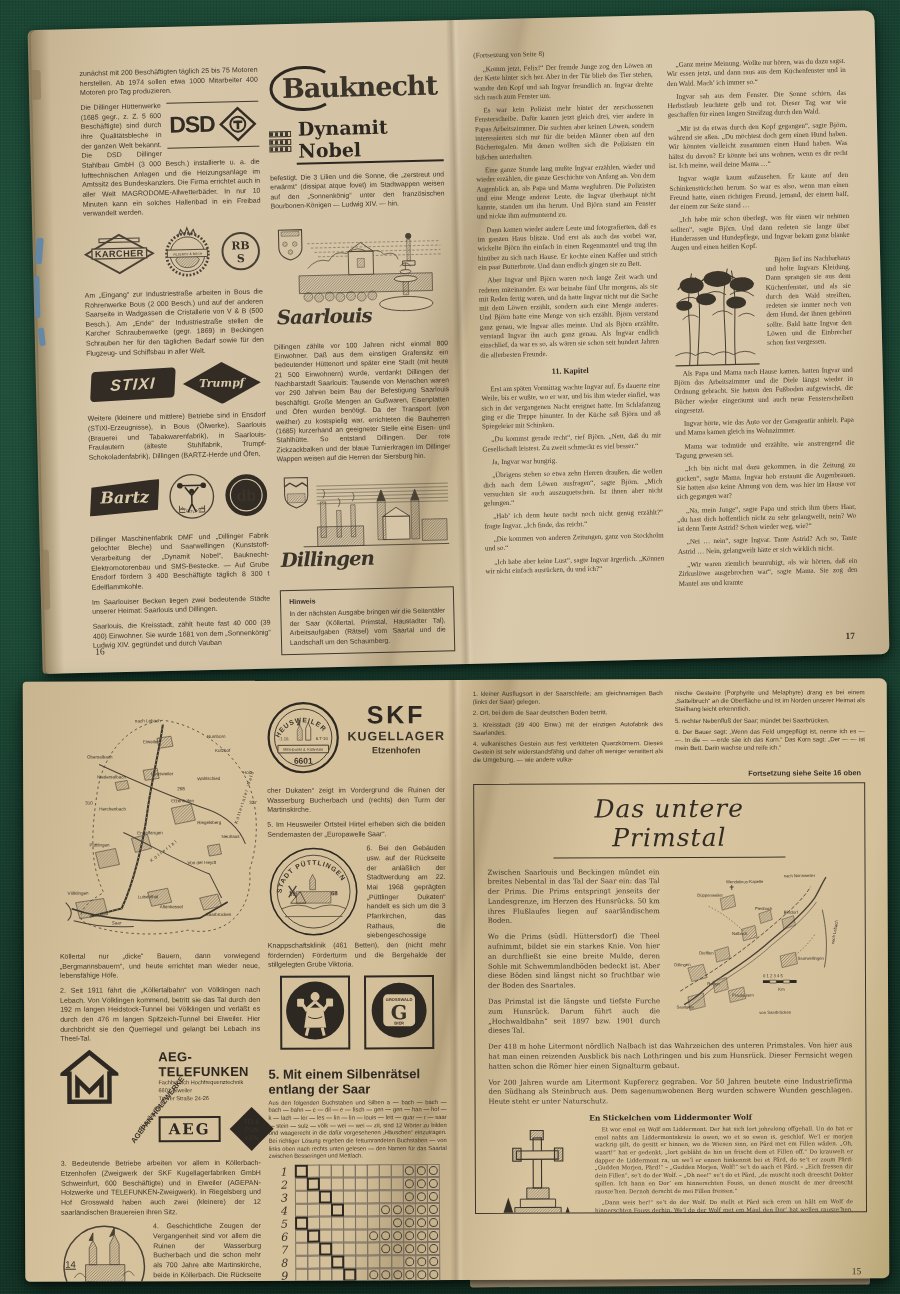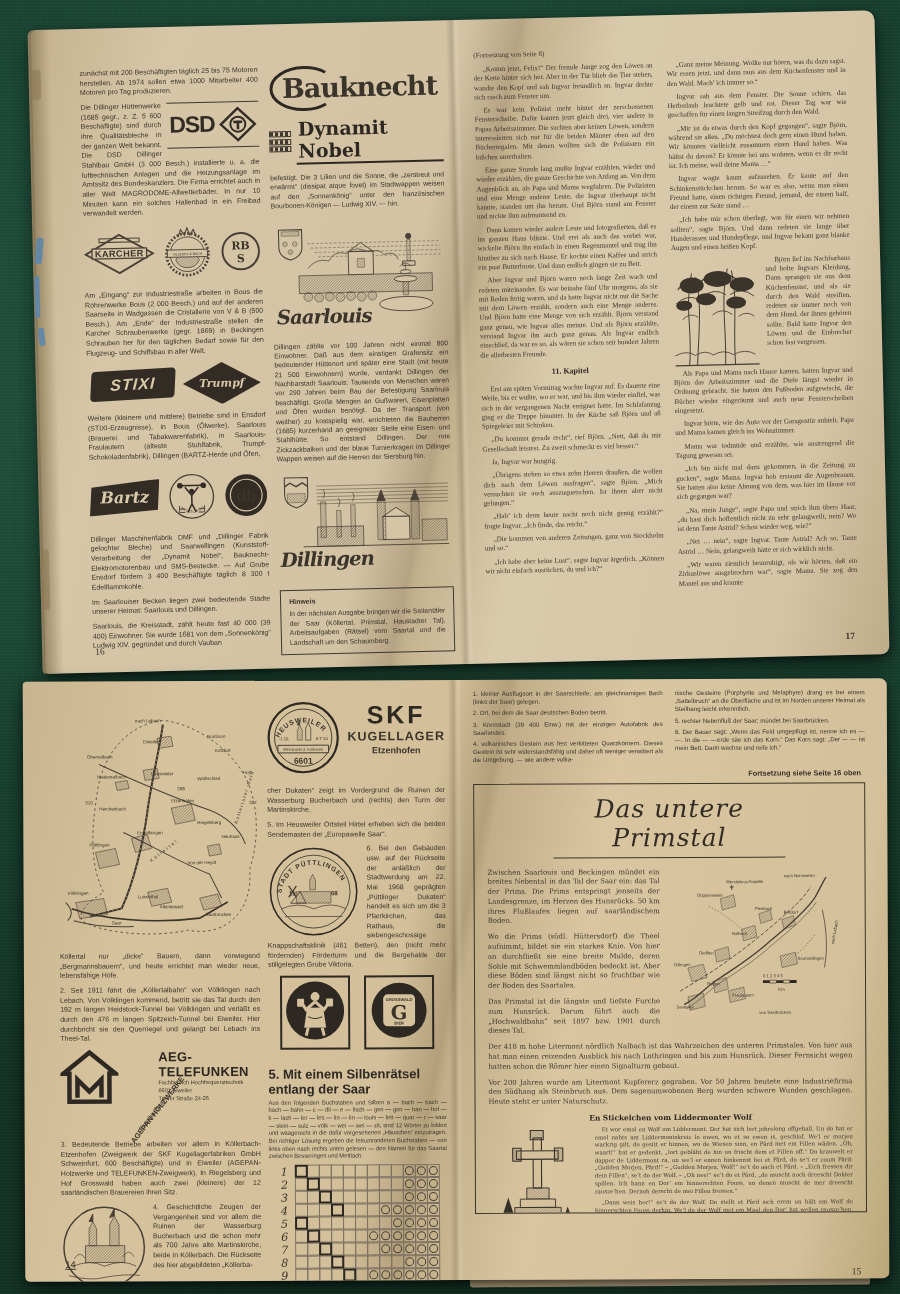--- a/index.html
+++ b/index.html
@@ -455,20 +455,29 @@
                 <path d="M17 48 V30 L29 42 L41 30 V48" fill="none" stroke="#2d2822" stroke-width="4.5"></path>
               </svg>
               <span class="agp-rot agp-r1">AGEPAN HOLZWERKE</span>
               <span class="agp-rot agp-r2">Eiweiler/Saar</span>
             </div>
             <div>
               <div class="aeg-title">AEG-TELEFUNKEN</div>
               <div class="aeg-sub">Fachbereich Hochfrequenztechnik</div>
               <div class="aeg-sub">6601 Eiweiler</div>
               <div class="aeg-sub">Trierer Straße 24-26</div>
+              <div class="aeg-row">
+                <span class="aeg-box">AEG</span>
+                <svg width="46" height="46" viewBox="0 0 46 46">
+                  <polygon points="23,1 45,23 23,45 1,23" fill="#2d2822"></polygon>
+                  <text x="23" y="18" font-size="6.5" text-anchor="middle" fill="#d5c19c">TELE</text>
+                  <text x="23" y="26" font-size="6.5" text-anchor="middle" fill="#d5c19c">FUN</text>
+                  <text x="23" y="34" font-size="6.5" text-anchor="middle" fill="#d5c19c">KEN</text>
+                </svg>
+              </div>
             </div>
           </div>
           <p class="t7">3. Bedeutende Betriebe arbeiten vor allem in Köllerbach-Etzenhofen (Zweigwerk der SKF Kugellagerfabriken GmbH Schweinfurt, 600 Beschäftigte) und in Eiweiler (AGEPAN-Holzwerke und TELEFUNKEN-Zweigwerk). In Riegelsberg und Hof Grosswald haben auch zwei (kleinere) der 12 saarländischen Brauereien ihren Sitz.</p>
           <div class="wrapblock">
             <svg width="86" height="86" viewBox="0 0 92 92" style="float:left;margin:2px 6px 2px 0;">
               <circle cx="46" cy="46" r="43" fill="none" stroke="#4a4136" stroke-width="1.6"></circle>
               <g stroke="#4a4136" fill="none" stroke-width="1">
                 <polygon points="30,44 30,26 34,18 38,26 38,44" fill="url(#hatch)" stroke-width=".7"></polygon>
                 <polygon points="34,18 34,10 30,18" fill="#4a4136"></polygon>
                 <polygon points="52,44 52,22 57,12 62,22 62,44" fill="url(#hatch)" stroke-width=".7"></polygon>

